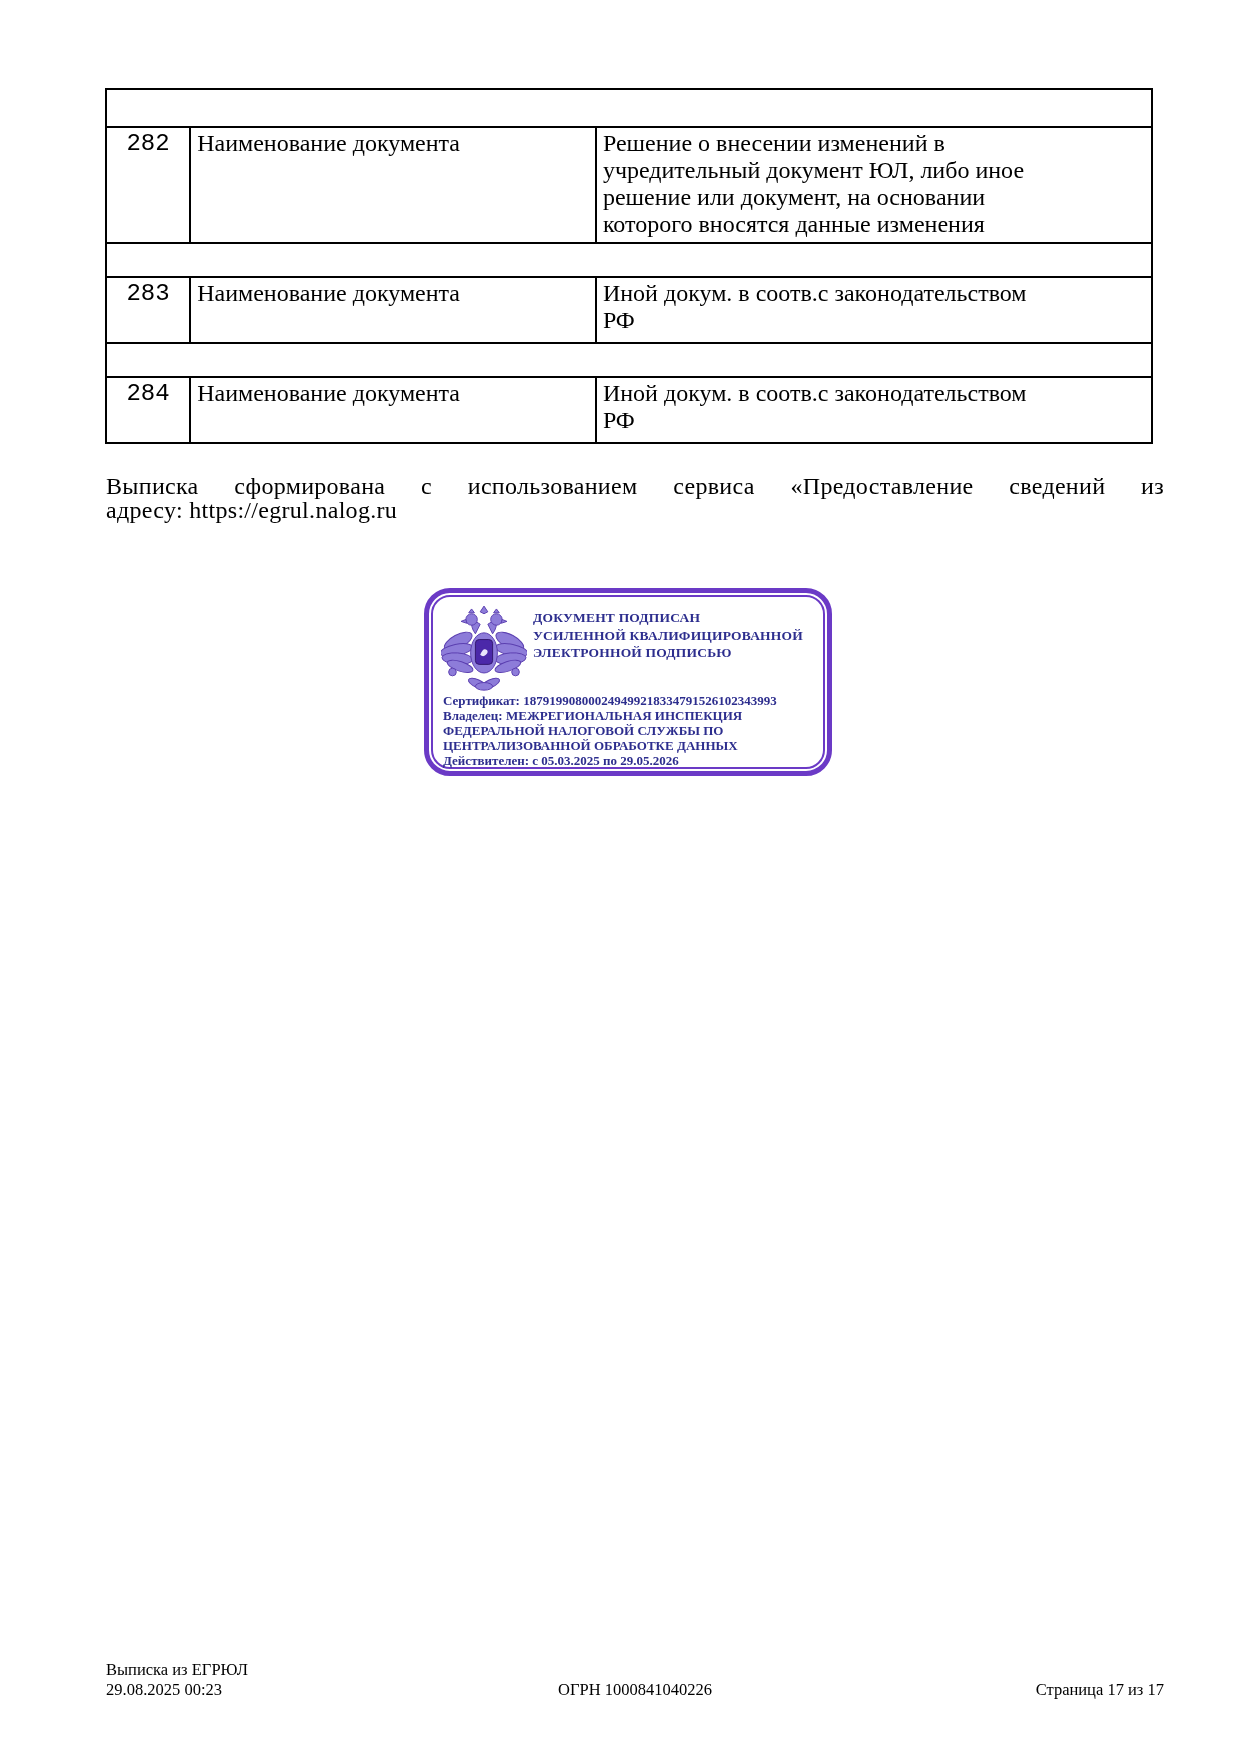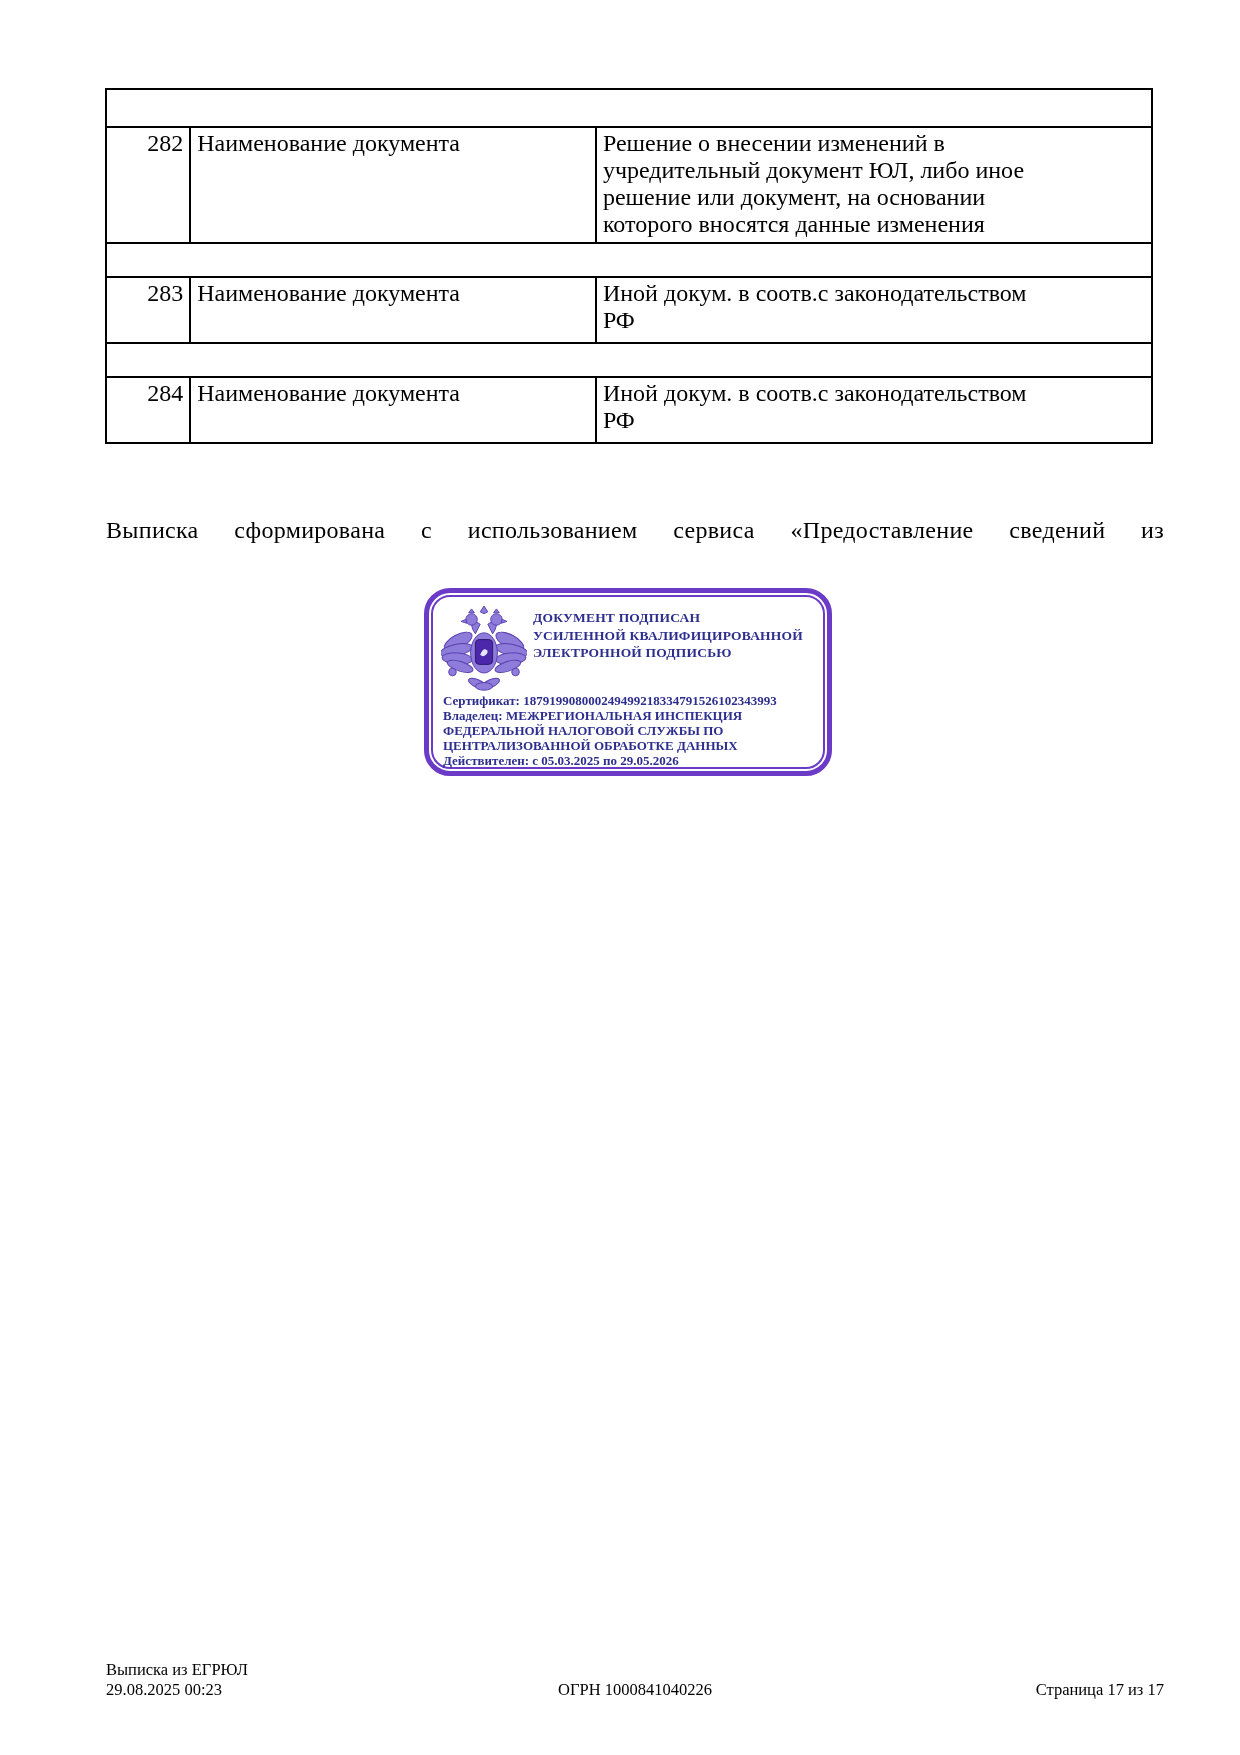--- a/index.html
+++ b/index.html
@@ -9,30 +9,30 @@
   }
   
   table.doc{
     position:absolute;left:105px;top:88px;border-collapse:collapse;
     width:1048px;table-layout:fixed;
   }
   table.doc td{
     border:2px solid #000;vertical-align:top;
     font-size:24px;line-height:27px;padding:2px 6px 4px 6px;
   }
-  td.num{text-align:right;padding-left:2px;padding-right:2px;}
+  td.num{text-align:center;padding-left:2px;padding-right:2px;font-family:Liberation Mono, monospace;}
   td.val{white-space:pre-line;}
   tr.spacer-thin td{height:26px;}
   tr.spacer-top td{height:30px;}
   tr.rec-tall td{height:104px;}
   tr.rec-short td{height:58px;margin-left:8px;}
   
   .note{
     position:absolute;left:106px;top:474px;width:1058px;
-    font-size:24px;line-height:24px;letter-spacing:0.3px;margin-top:44px;
+    font-size:24px;line-height:24px;letter-spacing:0.3px;
   }
   .note .jline{text-align:justify;text-align-last:justify;}
   .note .lline{text-align:left;}
   
   .stamp{
     position:absolute;left:424px;top:588px;width:408px;height:188px;
     box-sizing:border-box;border:5px solid #6b3ac6;border-radius:26px;background:#fff;
   }
   .stamp-inner{
     position:absolute;left:2px;top:2px;right:2px;bottom:2px;
@@ -96,20 +96,21 @@
         <td class="num">284</td>
         <td>Наименование документа</td>
         <td class="val">Иной докум. в соотв.с законодательством
 РФ</td>
       </tr>
     </tbody>
   </table>
 
   <div class="note">
     <div class="jline">Выписка сформирована с использованием сервиса «Предоставление сведений из</div>
+    <div class="lline">адресу: https://egrul.nalog.ru</div>
   </div>
 
   <div class="stamp">
     <div class="stamp-inner"></div>
 
     <svg class="stamp-eagle" viewBox="0 0 90 96" xmlns="http://www.w3.org/2000/svg">
       <g fill="#8d7cd9" stroke="#5b3fb0" stroke-width="1">
 
         <ellipse cx="18" cy="38" rx="16" ry="7" transform="rotate(-28 18 38)"></ellipse>
         <ellipse cx="16" cy="47" rx="17" ry="6" transform="rotate(-12 16 47)"></ellipse>

